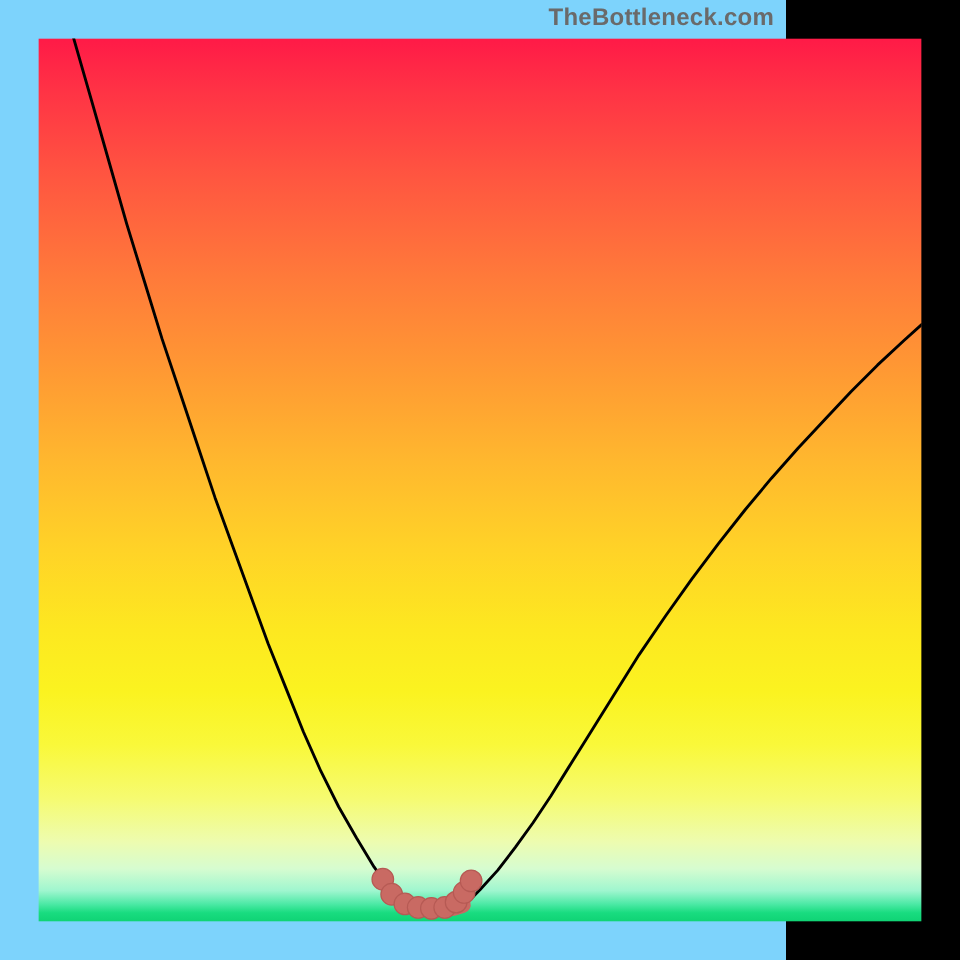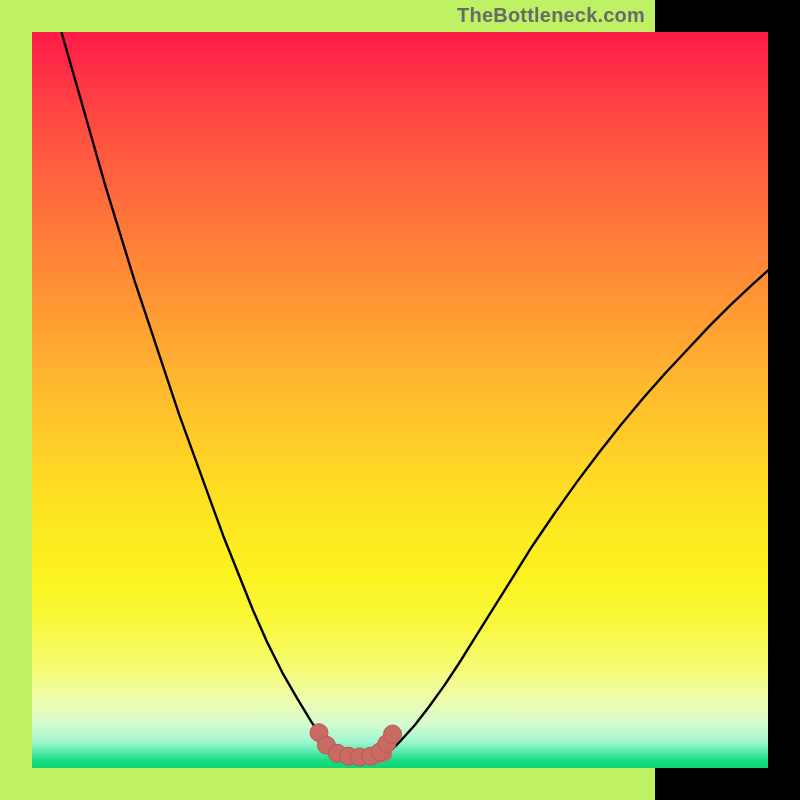--- a/index.html
+++ b/index.html
@@ -9,21 +9,21 @@
     height: 800px;
     background: #000;
     overflow: hidden;
   }
   .frame {
     position: absolute;
     left: 0;
     top: 0;
     width: 655px;
     height: 800px;
-    background: #bef264;
+    background: #7dd3fc;
   }
   .plot {
     position: absolute;
     left: 32px;
     top: 32px;
     width: 736px;
     height: 736px;
     overflow: hidden;
   }
   .gradient {

